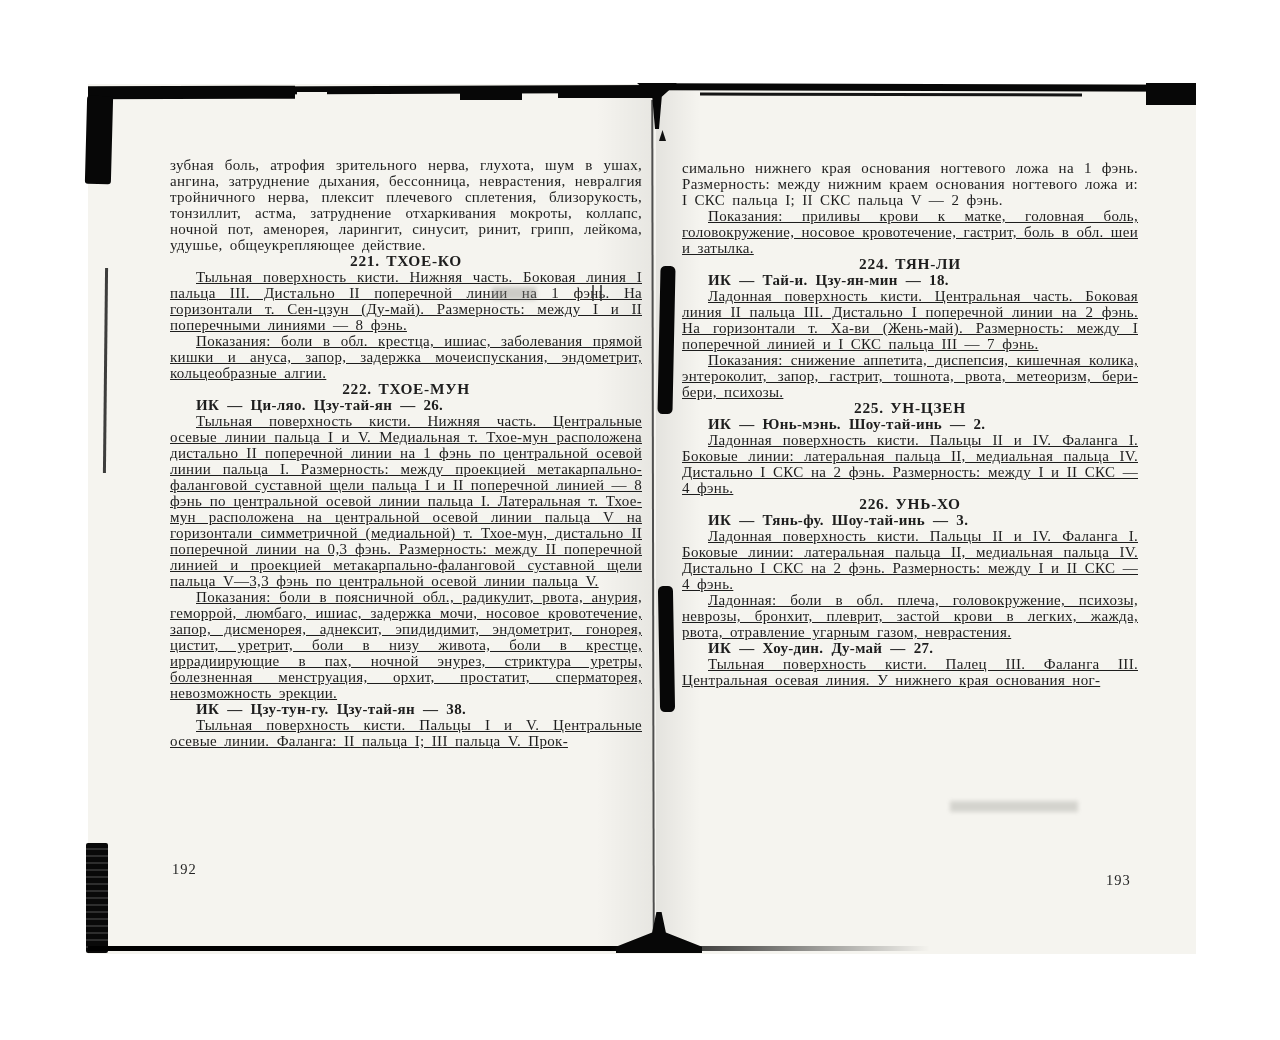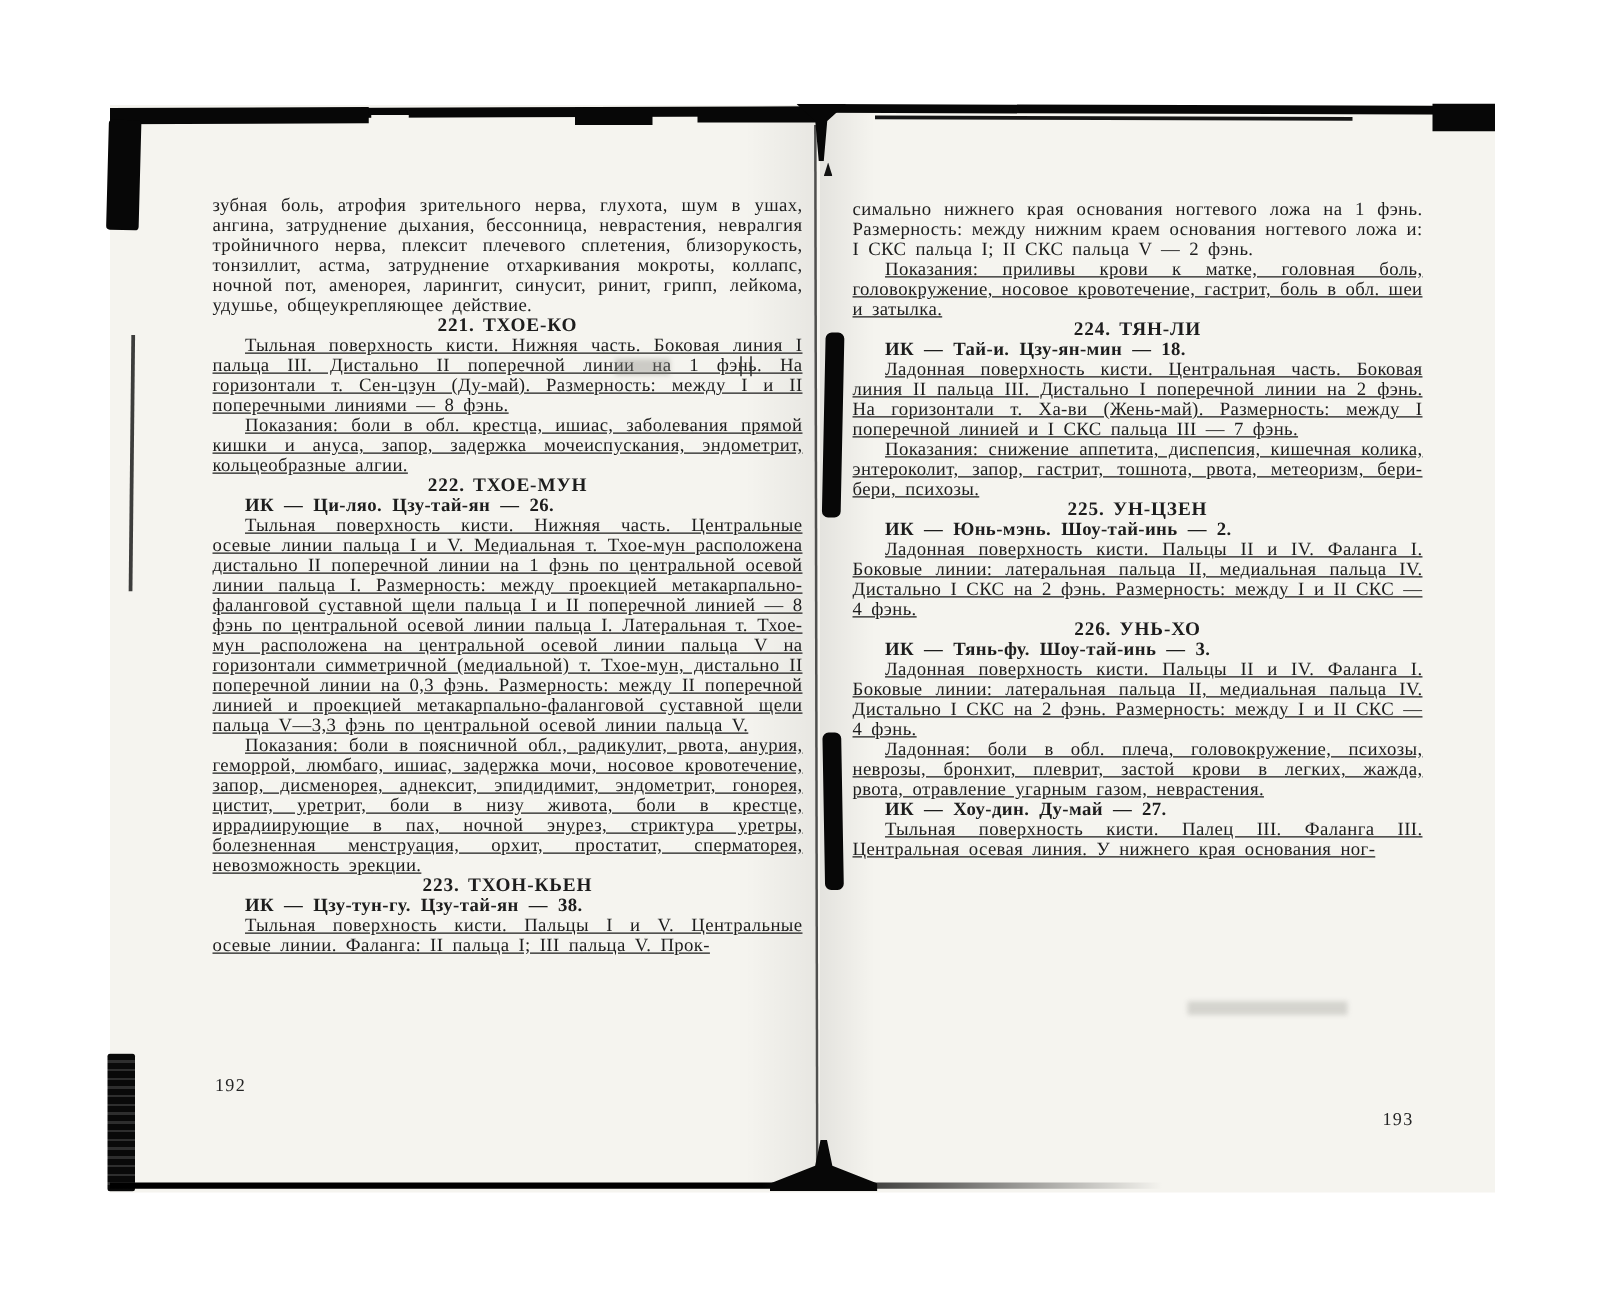--- a/index.html
+++ b/index.html
@@ -23,21 +23,21 @@
   .col-left{left:170px;top:157px;width:472px;}
   .col-right{left:682px;top:160px;width:456px;}
   .col p{margin:0;}
   .para{text-indent:26px;text-decoration:underline;}
   .cont{text-indent:0;}
   .hd{font-weight:700;text-align:center;text-indent:0;font-size:15.4px;
     letter-spacing:0.7px;margin:6px 0 5px 0;word-spacing:2px;}
   .ik{font-weight:700;text-indent:26px;text-align:left;word-spacing:4px;margin:0 0 1px 0;}
   .pgnum{position:absolute;color:#242424;font-size:14.5px;letter-spacing:1px;}
   .pg-left{left:172px;top:861px;}
-  .pg-right{left:1106px;top:872px;margin-top:16px;}
+  .pg-right{left:1106px;top:872px;}
 
   
   .art{position:absolute;background:#070707;}
   .top-a{left:88px;top:86px;width:566px;height:8px;transform:rotate(-0.2deg);}
   .top-a1{left:88px;top:86px;width:207px;height:13px;transform:rotate(-0.2deg);}
   .top-a2{left:460px;top:86px;width:62px;height:14px;}
   .top-a3{left:558px;top:86px;width:96px;height:12px;}
   .top-notch{left:297px;top:92px;width:30px;height:8px;background:#f5f4ef;}
   .top-b{left:660px;top:84px;width:536px;height:7px;transform:rotate(0.15deg);}
   .top-b2{left:700px;top:93px;width:382px;height:3px;background:#151515;transform:rotate(0.15deg);}
@@ -72,21 +72,20 @@
 
 <div class="col col-left">
   <p class="cont">зубная боль, атрофия зрительного нерва, глухота, шум в ушах, ангина, затруднение дыхания, бессонница, неврастения, невралгия тройничного нерва, плексит плечевого сплетения, близорукость, тонзиллит, астма, затруднение отхаркивания мокроты, коллапс, ночной пот, аменорея, ларингит, синусит, ринит, грипп, лейкома, удушье, общеукрепляющее действие.</p>
   <p class="hd">221. ТХОЕ-КО</p>
   <p class="para">Тыльная поверхность кисти. Нижняя часть. Боковая линия I пальца III. Дистально II поперечной линии на 1 фэнь. На горизонтали т. Сен-цзун (Ду-май). Размерность: между I и II поперечными линиями — 8 фэнь.</p>
   <p class="para">Показания: боли в обл. крестца, ишиас, заболевания прямой кишки и ануса, запор, задержка мочеиспускания, эндометрит, кольцеобразные алгии.</p>
   <p class="hd">222. ТХОЕ-МУН</p>
   <p class="ik">ИК — Ци-ляо. Цзу-тай-ян — 26.</p>
   <p class="para">Тыльная поверхность кисти. Нижняя часть. Центральные осевые линии пальца I и V. Медиальная т. Тхое-мун расположена дистально II поперечной линии на 1 фэнь по центральной осевой линии пальца I. Размерность: между проекцией метакарпально-фаланговой суставной щели пальца I и II поперечной линией — 8 фэнь по центральной осевой линии пальца I. Латеральная т. Тхое-мун расположена на центральной осевой линии пальца V на горизонтали симметричной (медиальной) т. Тхое-мун, дистально II поперечной линии на 0,3 фэнь. Размерность: между II поперечной линией и проекцией метакарпально-фаланговой суставной щели пальца V—3,3 фэнь по центральной осевой линии пальца V.</p>
   <p class="para">Показания: боли в поясничной обл., радикулит, рвота, анурия, геморрой, люмбаго, ишиас, задержка мочи, носовое кровотечение, запор, дисменорея, аднексит, эпидидимит, эндометрит, гонорея, цистит, уретрит, боли в низу живота, боли в крестце, иррадиирующие в пах, ночной энурез, стриктура уретры, болезненная менструация, орхит, простатит, сперматорея, невозможность эрекции.</p>
-  <p class="hd">223. ТХОН-КЬЕН</p>
   <p class="ik">ИК — Цзу-тун-гу. Цзу-тай-ян — 38.</p>
   <p class="para">Тыльная поверхность кисти. Пальцы I и V. Центральные осевые линии. Фаланга: II пальца I; III пальца V. Прок-</p>
 </div>
 <div class="pgnum pg-left">192</div>
 
 <div class="col col-right">
   <p class="cont">симально нижнего края основания ногтевого ложа на 1 фэнь. Размерность: между нижним краем основания ногтевого ложа и: I СКС пальца I; II СКС пальца V — 2 фэнь.</p>
   <p class="para">Показания: приливы крови к матке, головная боль, головокружение, носовое кровотечение, гастрит, боль в обл. шеи и затылка.</p>
   <p class="hd">224. ТЯН-ЛИ</p>
   <p class="ik">ИК — Тай-и. Цзу-ян-мин — 18.</p>

